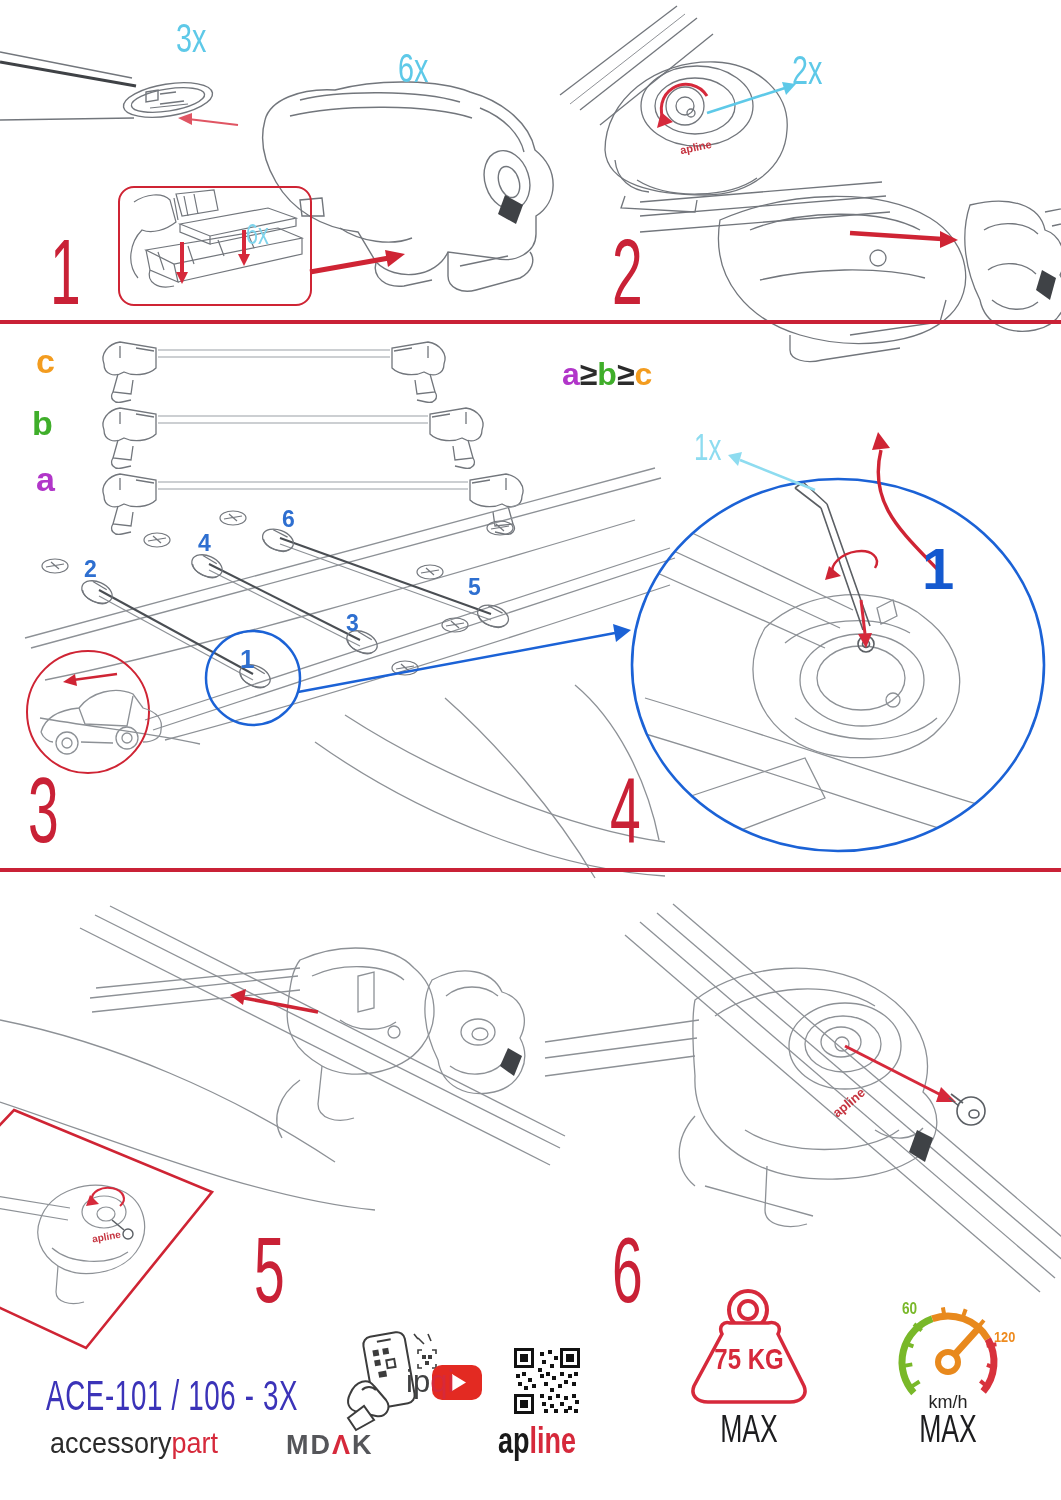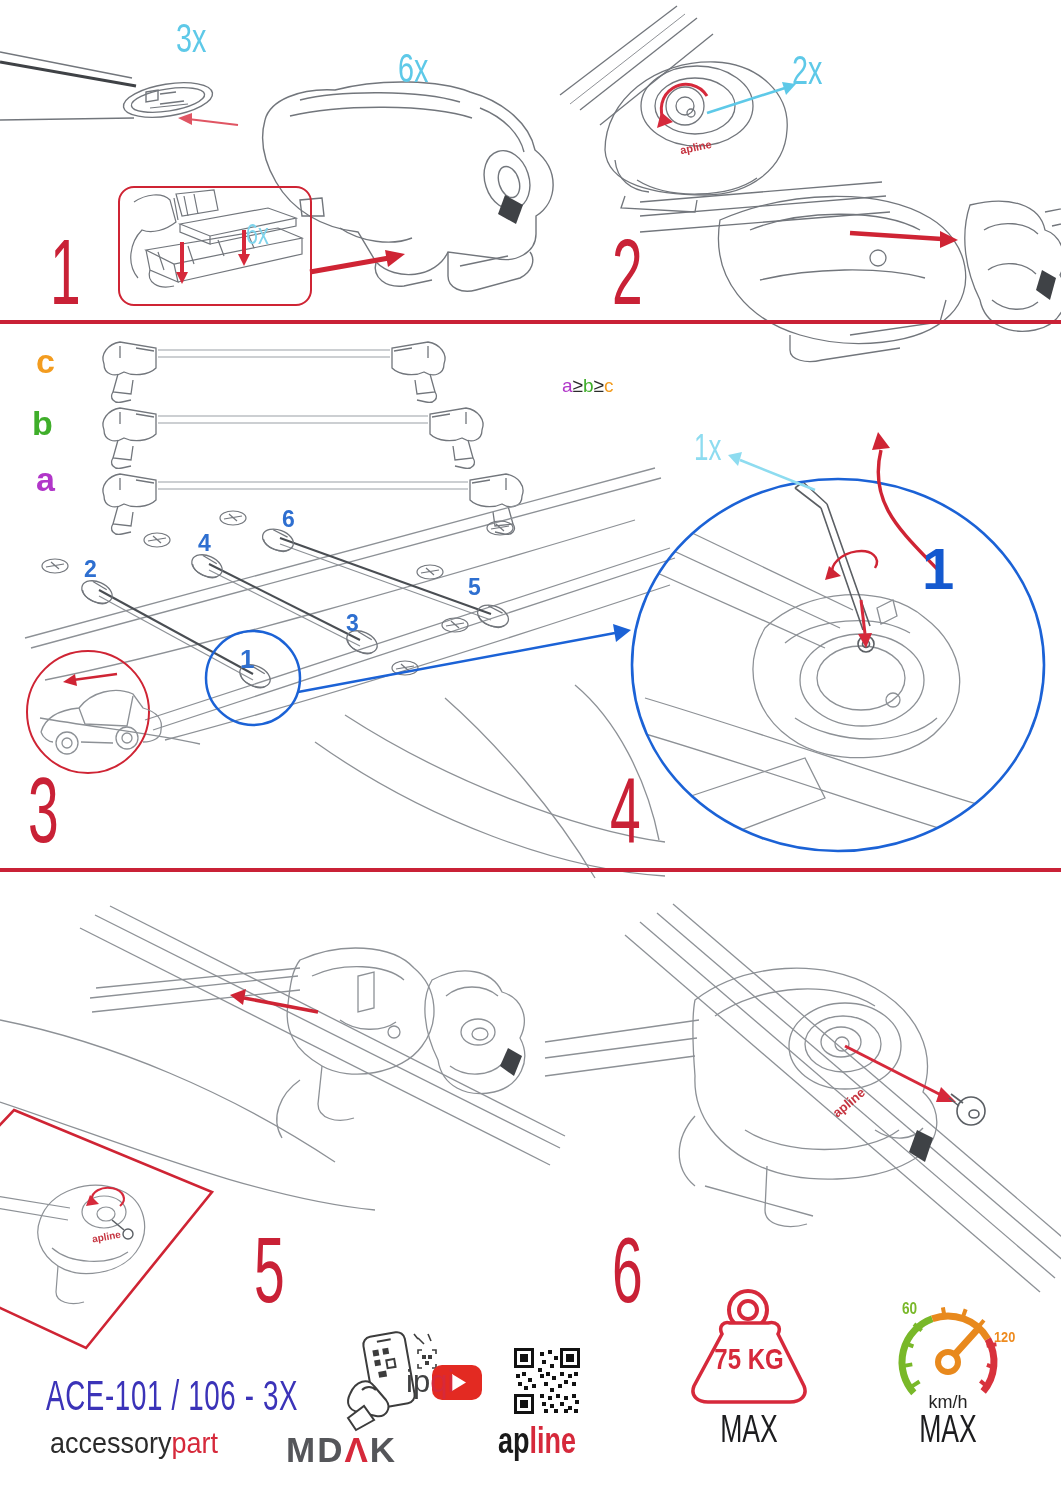--- a/index.html
+++ b/index.html
@@ -14,28 +14,28 @@
     position:absolute; color:#c92136; font-size:92px; line-height:0.8; font-weight:400;
     transform:scaleX(0.60); transform-origin:left top; letter-spacing:-2px;
   }
   .qty {
     position:absolute; color:#5ec9e8; font-size:40px; line-height:0.9; font-weight:400;
     transform:scaleX(0.72); transform-origin:left top;
   }
   .qty.small { font-size:30px; color:#7fd4ec; }
   .qty.light { color:#8edcf0; }
   .sizelabel { position:absolute; font-size:34px; font-weight:700; line-height:0.9; }
-  .rule { position:absolute; font-size:19px; font-weight:400; letter-spacing:0px;margin-top:19px; }
+  .rule { position:absolute; font-size:32px; font-weight:700; letter-spacing:0px; }
   .seq { position:absolute; font-size:40px; font-weight:700; letter-spacing:-1px; line-height:1; }
   .roofnum { position:absolute; font-size:23px; font-weight:700; color:#2e6fd0; line-height:1; }
   .bignum1 { position:absolute; font-size:58px; font-weight:700; color:#1459cf; line-height:1; }
   .brandtag { position:absolute; font-size:11px; font-weight:700; color:#c5333f; line-height:1; }
   .footer-model { position:absolute; font-size:42px; font-weight:500; color:#3b33b8; transform:scaleX(0.66); transform-origin:left top; white-space:nowrap; letter-spacing:1px;}
   .footer-accessory { position:absolute; font-size:30px; font-weight:500; transform:scaleX(0.9); transform-origin:left top; white-space:nowrap;}
-  .footer-mdak { position:absolute; font-size:35px; font-weight:700; letter-spacing:2px; color:#55565a; white-space:nowrap;}
+  .footer-mdak { position:absolute; font-size:27px; font-weight:700; letter-spacing:2px; color:#55565a; white-space:nowrap;}
   .footer-ipqi { position:absolute; font-size:31px; font-weight:500; color:#3f4041; white-space:nowrap;}
   .footer-apline { position:absolute; font-size:36px; font-weight:700; color:#1a1a1a; transform:scaleX(0.75); transform-origin:left top; white-space:nowrap;}
   .red { color:#d6293b; }
   .maxlabel { position:absolute; font-size:38px; font-weight:500; color:#1d1d1f; text-align:center; transform:scaleX(0.70); transform-origin:center top; }
   .kg { position:absolute; font-size:30px; font-weight:700; color:#d6293b; text-align:center; transform:scaleX(0.80); transform-origin:center top; }
   .speedtick { position:absolute; font-weight:700; transform:scaleX(0.85); transform-origin:left top; }
   .divider { position:absolute; left:0; width:1061px; height:4px; background:#c92136; }
 </style>
 </head>
 <body>

